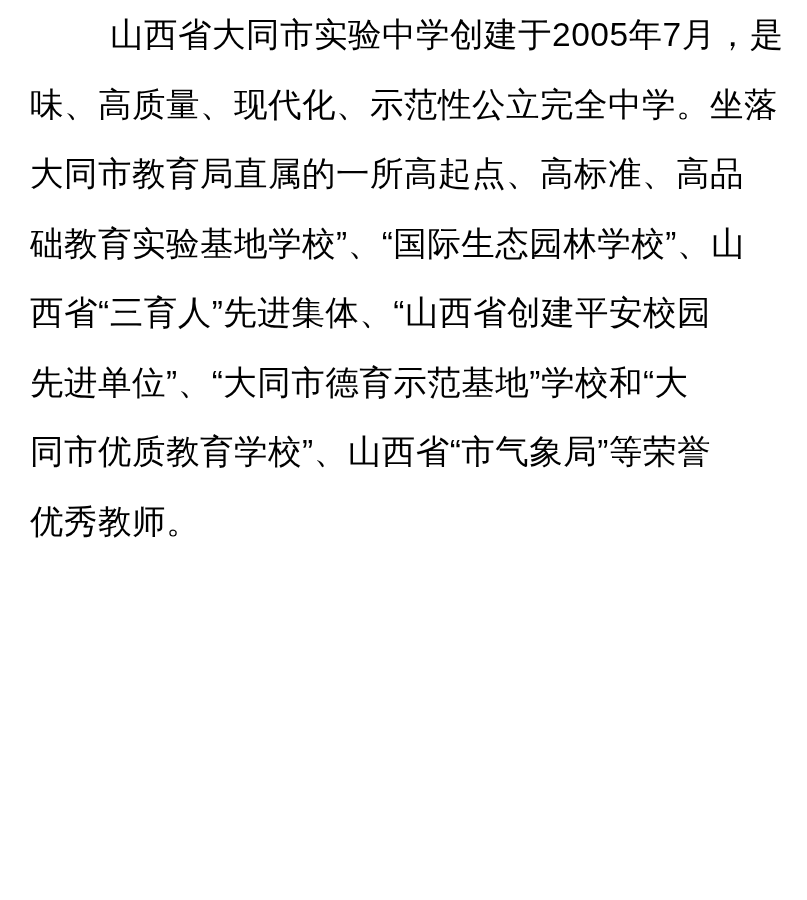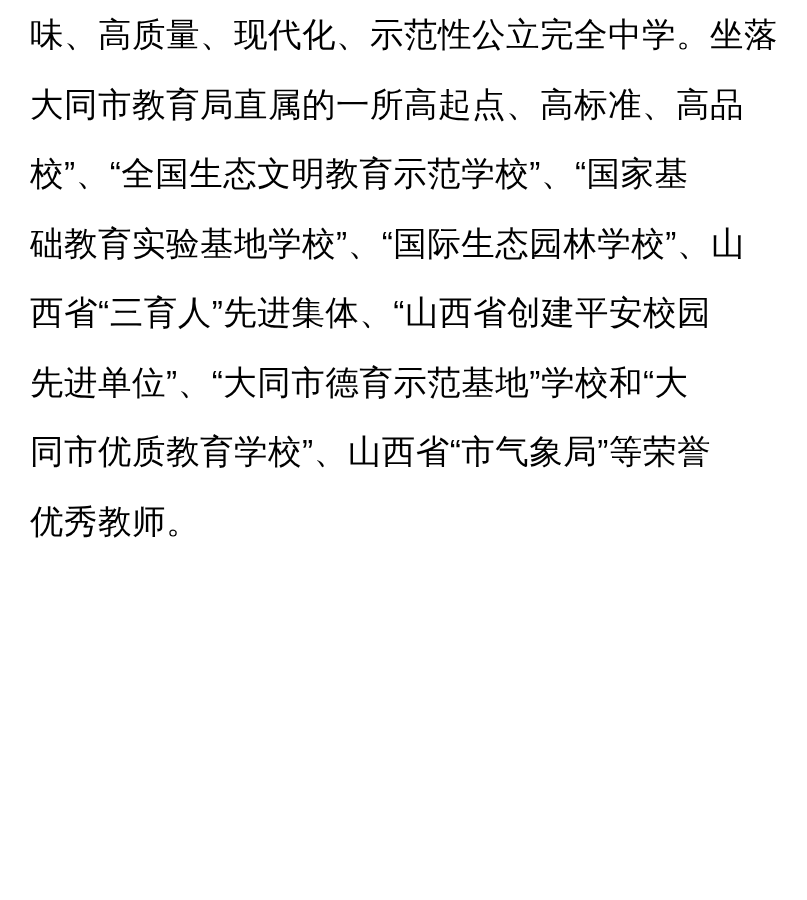--- a/index.html
+++ b/index.html
@@ -41,22 +41,22 @@
   }
   .text-line.first {
     text-indent: 80px;
   }
 </style>
 </head>
 <body>
 
 <div class="page">
   <div class="paragraph">
+    <div class="text-line first">山西省大同市实验中学创建于2005年7月，是</div>
     <div class="text-line">味、高质量、现代化、示范性公立完全中学。坐落</div>
     <div class="text-line">大同市教育局直属的一所高起点、高标准、高品</div>
-    <div class="text-line">校”、“全国生态文明教育示范学校”、“国家基</div>
     <div class="text-line">础教育实验基地学校”、“国际生态园林学校”、山</div>
     <div class="text-line">西省“三育人”先进集体、“山西省创建平安校园</div>
     <div class="text-line">先进单位”、“大同市德育示范基地”学校和“大</div>
     <div class="text-line">同市优质教育学校”、山西省“市气象局”等荣誉</div>
     <div class="text-line">优秀教师。</div>
   </div>
 </div>
 
 </body></html>

